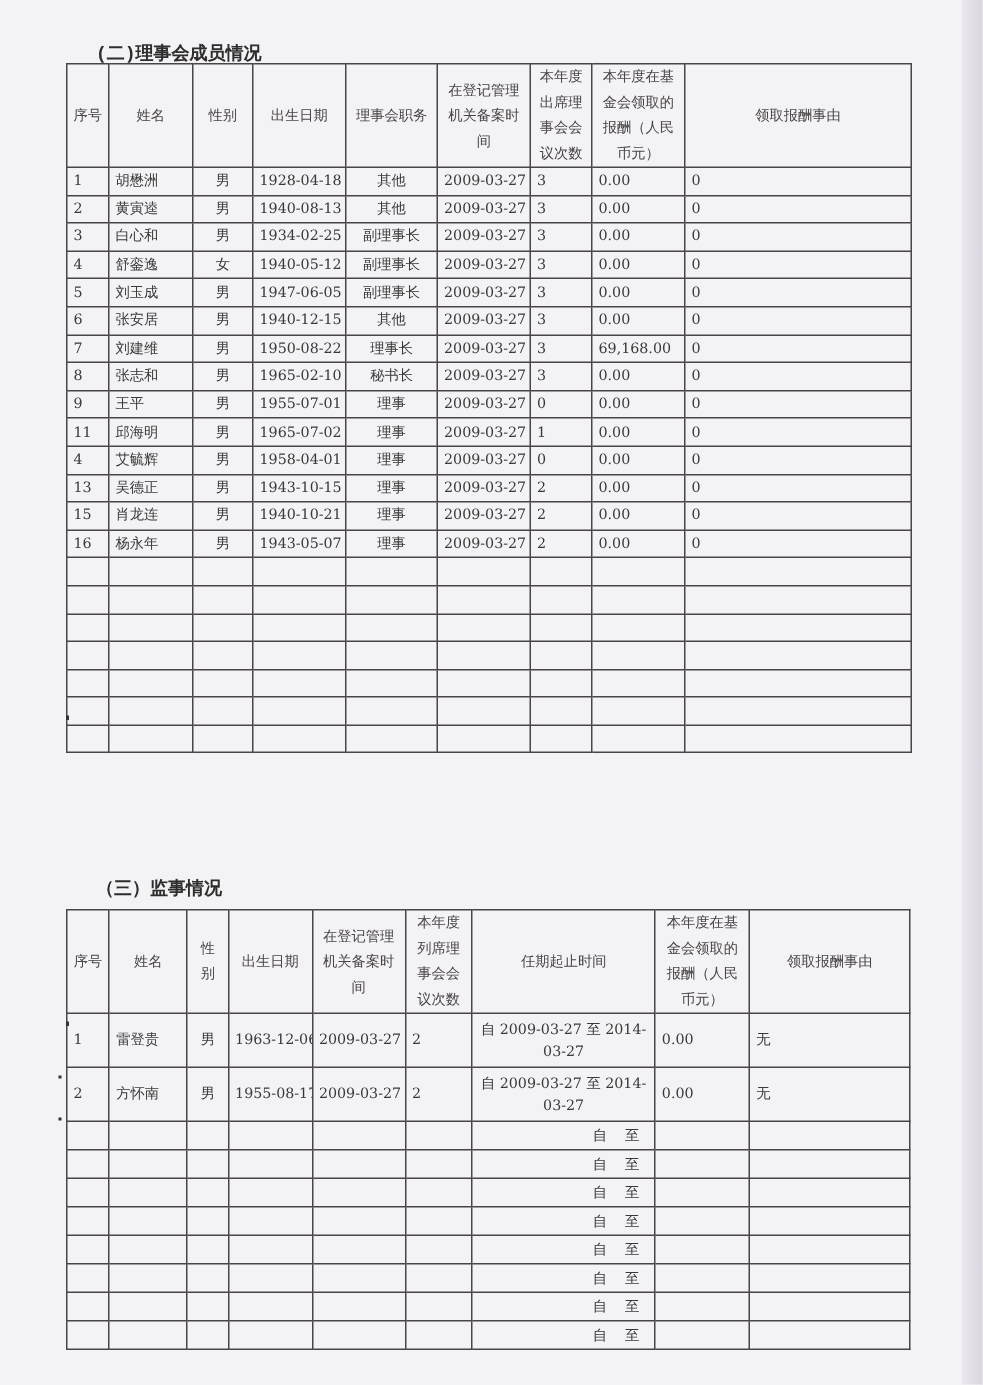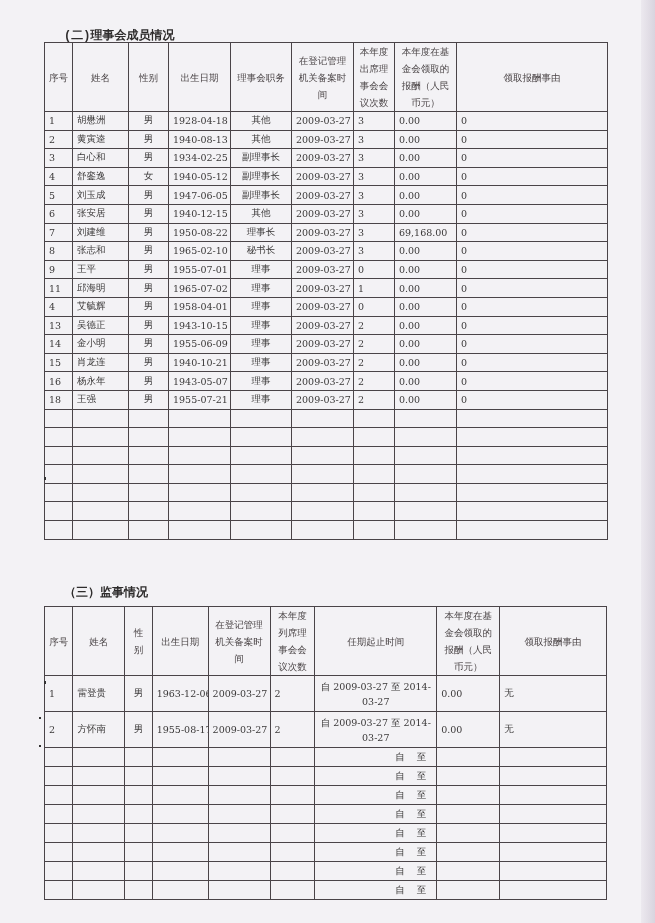--- a/index.html
+++ b/index.html
@@ -221,57 +221,35 @@
         <td class="l cn">吴德正</td>
         <td class="c cn">男</td>
         <td class="c">1943-10-15</td>
         <td class="c cn">理事</td>
         <td class="c">2009-03-27</td>
         <td class="l">2</td>
         <td class="l">0.00</td>
         <td class="l">0</td>
       </tr>
       <tr>
-        <td class="l">14</td>
-        <td class="l cn">金小明</td>
-        <td class="c cn">男</td>
-        <td class="c">1955-06-09</td>
-        <td class="c cn">理事</td>
-        <td class="c">2009-03-27</td>
-        <td class="l">2</td>
-        <td class="l">0.00</td>
-        <td class="l">0</td>
-      </tr>
-      <tr>
         <td class="l">15</td>
         <td class="l cn">肖龙连</td>
         <td class="c cn">男</td>
         <td class="c">1940-10-21</td>
         <td class="c cn">理事</td>
         <td class="c">2009-03-27</td>
         <td class="l">2</td>
         <td class="l">0.00</td>
         <td class="l">0</td>
       </tr>
       <tr>
         <td class="l">16</td>
         <td class="l cn">杨永年</td>
         <td class="c cn">男</td>
         <td class="c">1943-05-07</td>
-        <td class="c cn">理事</td>
-        <td class="c">2009-03-27</td>
-        <td class="l">2</td>
-        <td class="l">0.00</td>
-        <td class="l">0</td>
-      </tr>
-      <tr>
-        <td class="l">18</td>
-        <td class="l cn">王强</td>
-        <td class="c cn">男</td>
-        <td class="c">1955-07-21</td>
         <td class="c cn">理事</td>
         <td class="c">2009-03-27</td>
         <td class="l">2</td>
         <td class="l">0.00</td>
         <td class="l">0</td>
       </tr>
       <tr>
         <td></td>
         <td></td>
         <td></td>

